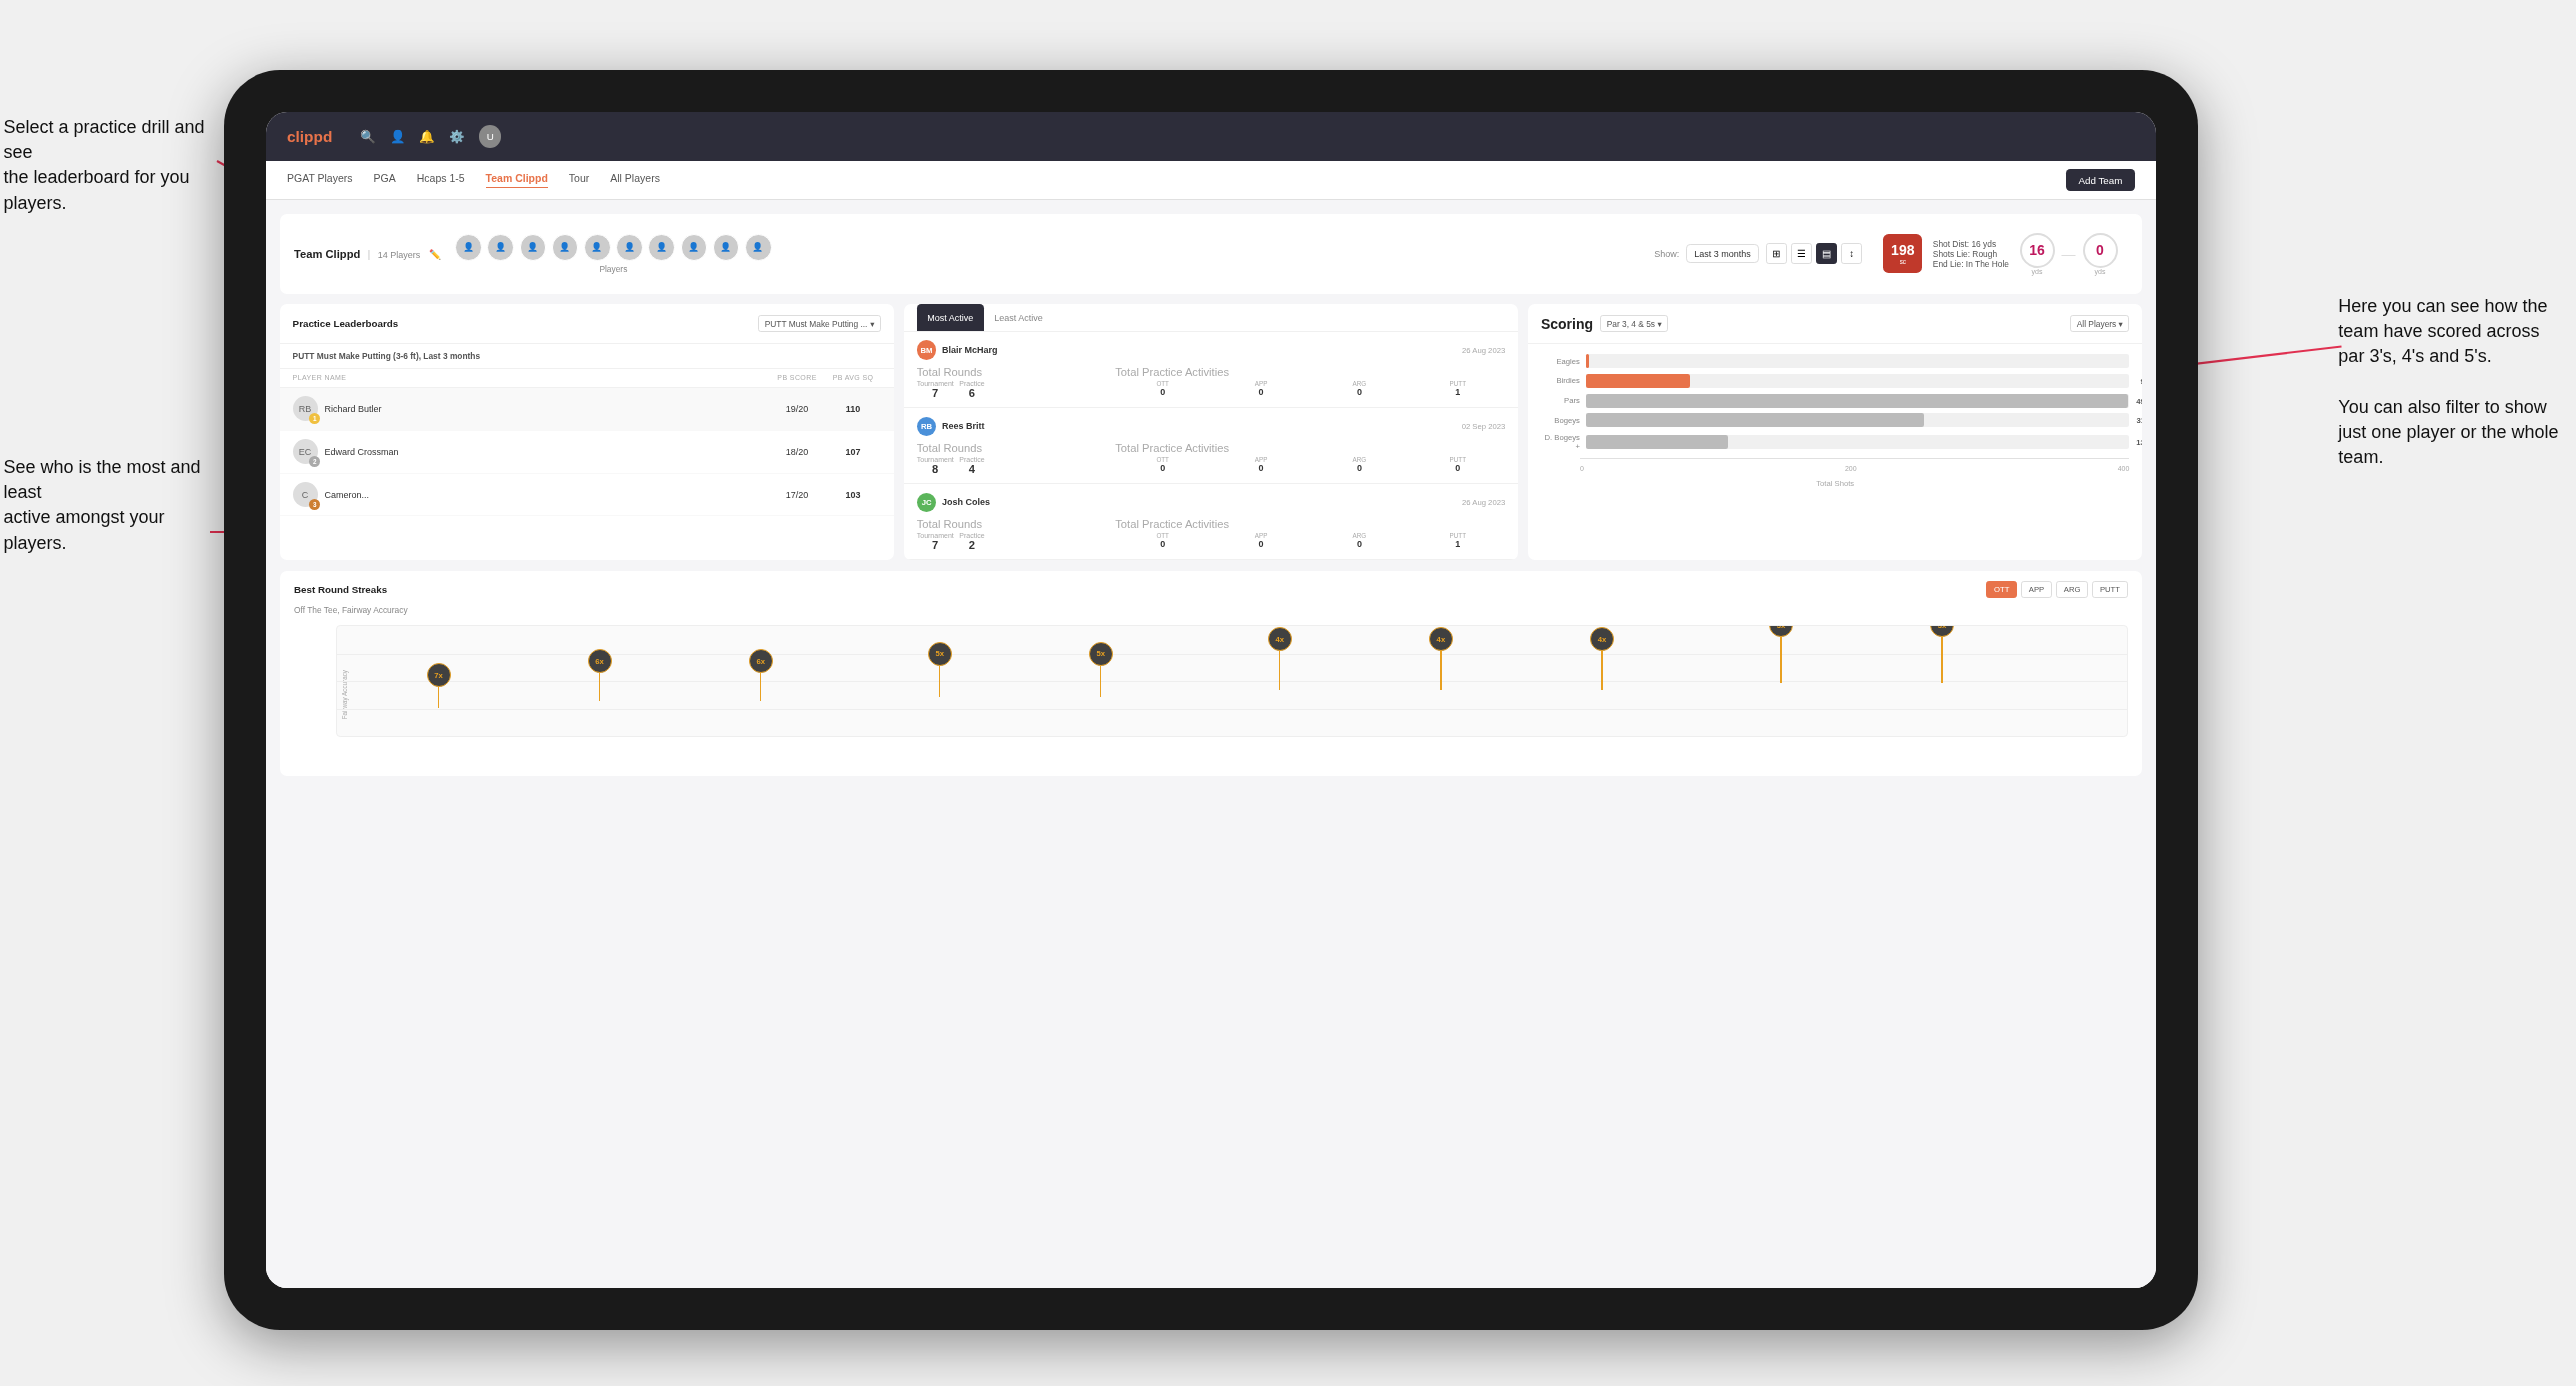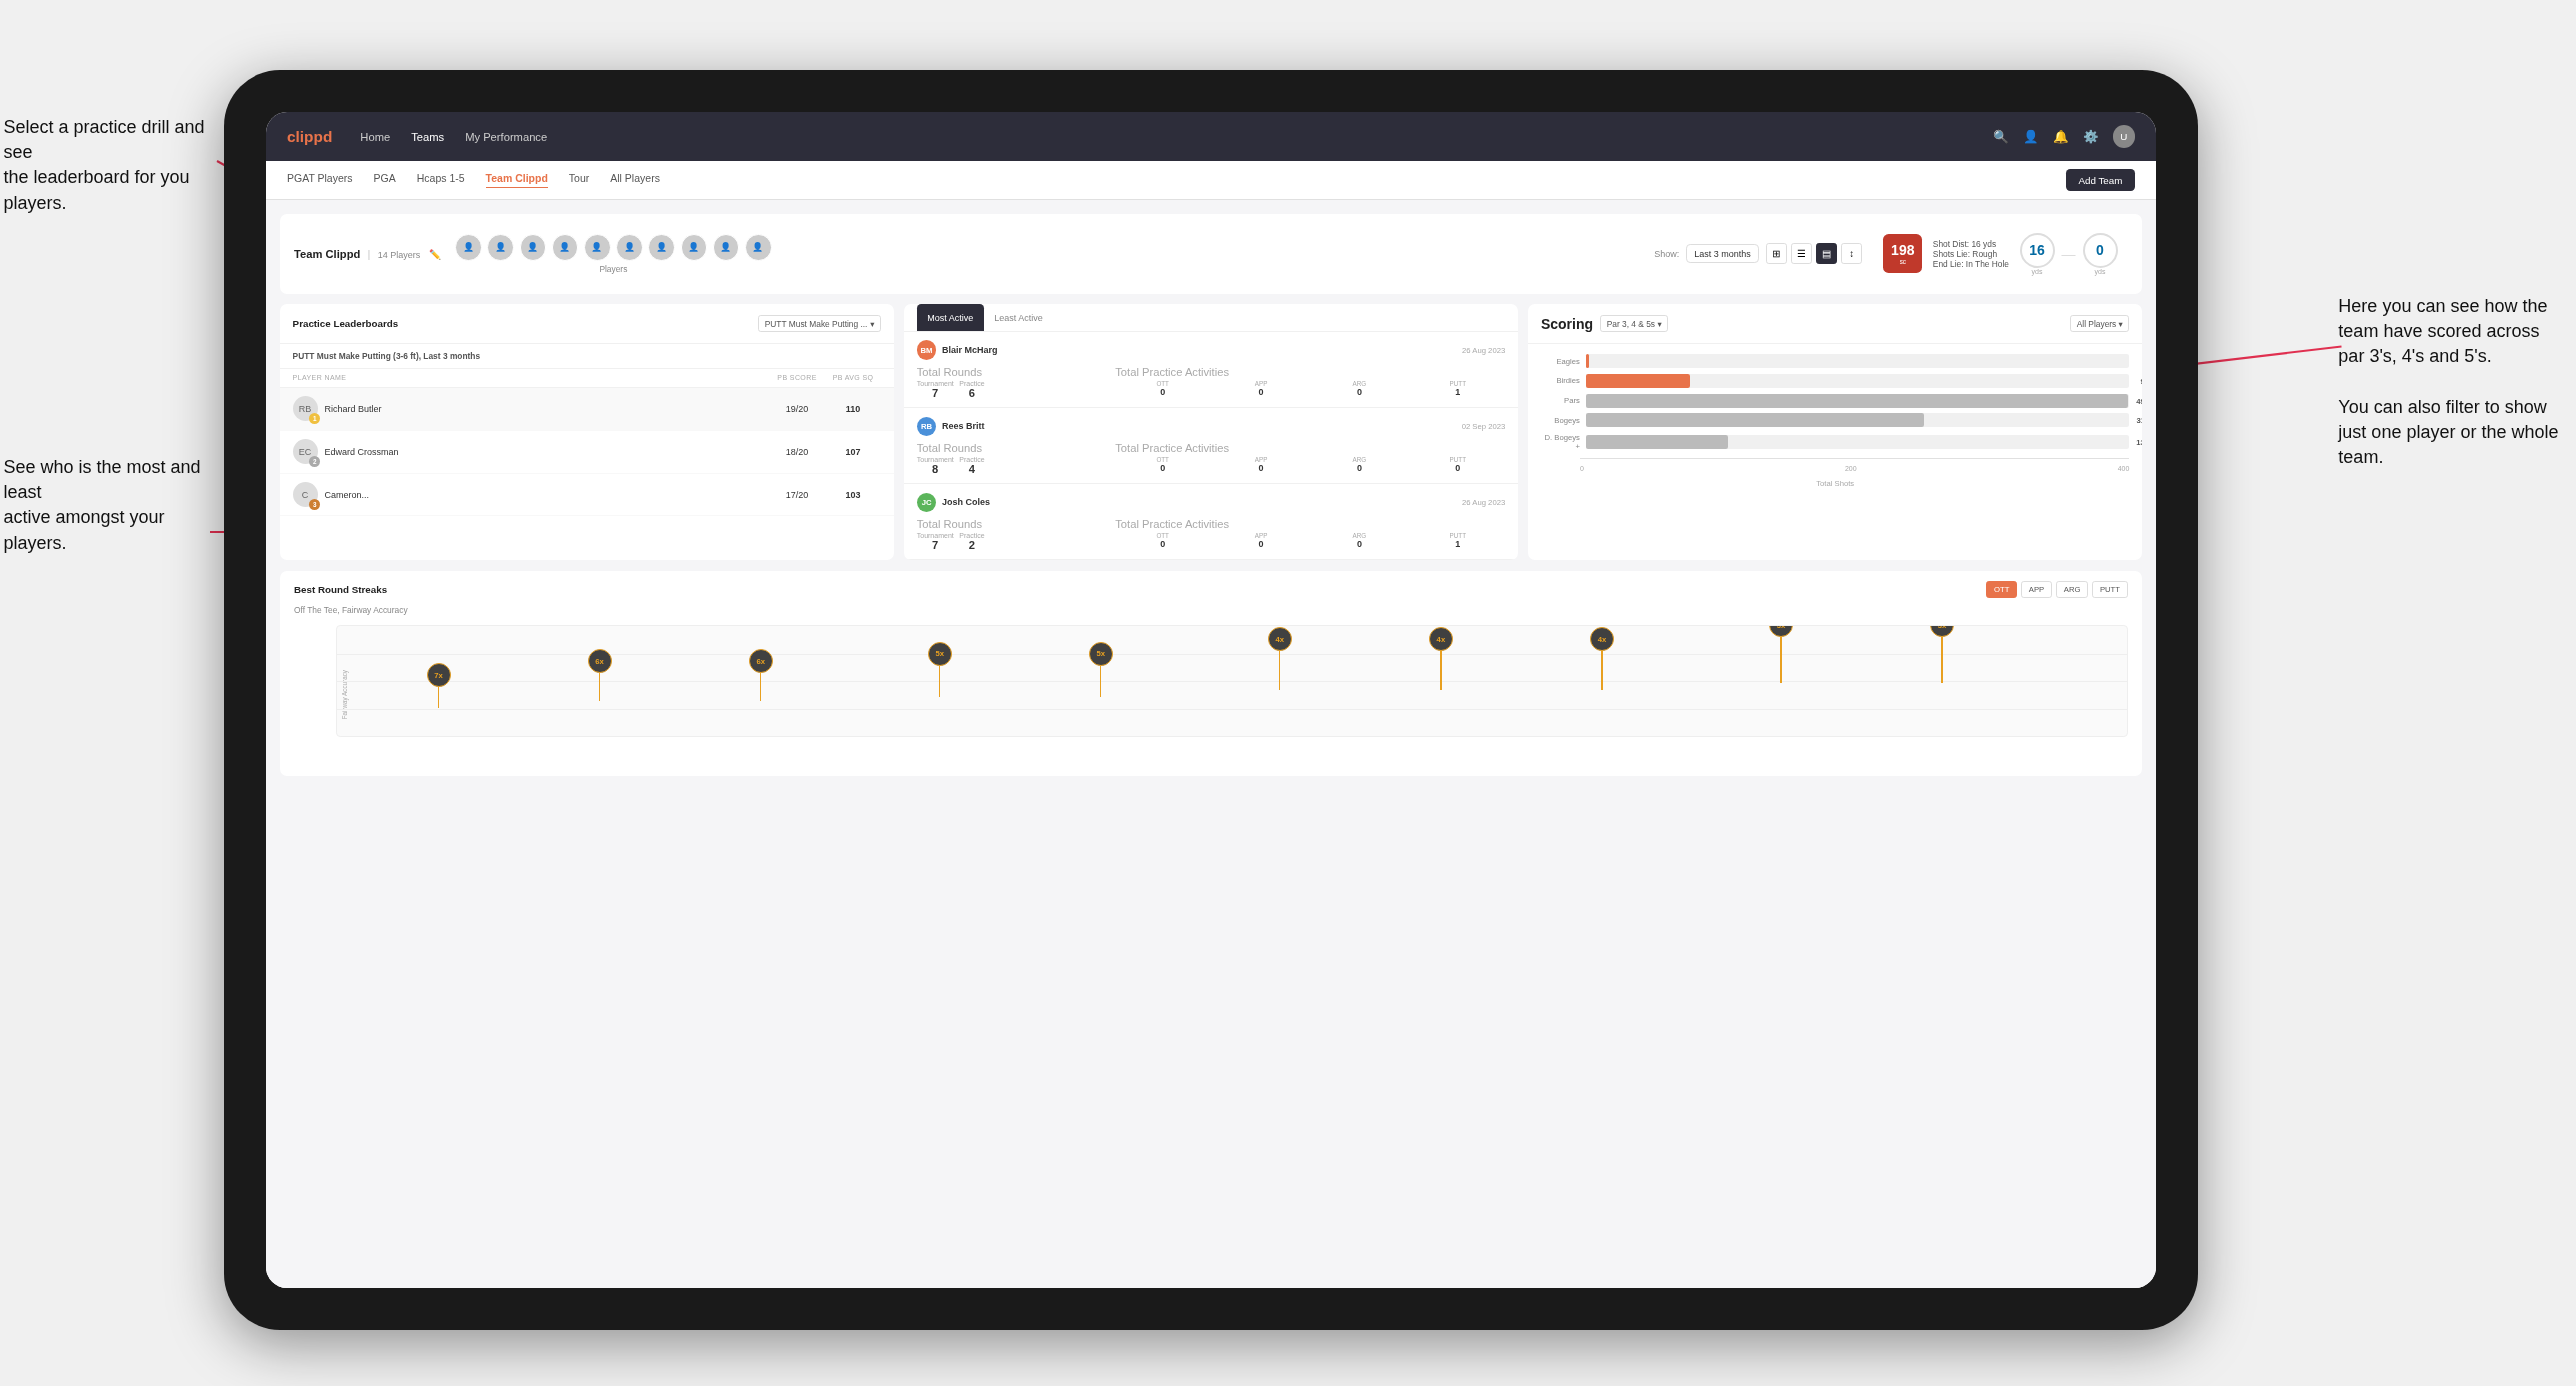--- a/index.html
+++ b/index.html
@@ -241,21 +241,21 @@
     .shot-circle {
       width: 35px;
       height: 35px;
       border-radius: 50%;
       border: 2.1px solid #ddd;
       display: flex;
       align-items: center;
       justify-content: center;
       font-size: 14px;
       font-weight: 700;
-      color: #0369a1;
+      color: #be185d;
     }
 
     
     .content-grid {
       display: grid;
       grid-template-columns: 1fr 1fr 1fr;
       gap: 10.5px;
       margin-bottom: 10.5px;
     }
 
@@ -707,25 +707,20 @@
 
     <line x1="300" y1="760" x2="1140" y2="760" stroke="#e03050" stroke-width="3"></line>
     <polygon points="1140,760 1120,748 1120,772" fill="#e03050"></polygon>
   </svg>
 
   <div class="tablet-frame">
     <div class="tablet-screen">
 
       <div class="top-nav">
         <div class="nav-logo">clippd</div>
-        <div class="nav-items">
-          <span class="nav-item">Home</span>
-          <span class="nav-item active">Teams</span>
-          <span class="nav-item">My Performance</span>
-        </div>
         <div class="nav-icons">
           <span class="nav-icon">🔍</span>
           <span class="nav-icon">👤</span>
           <span class="nav-icon">🔔</span>
           <span class="nav-icon">⚙️</span>
           <div class="avatar-circle">U</div>
         </div>
       </div>
 
       <div class="sub-nav">

